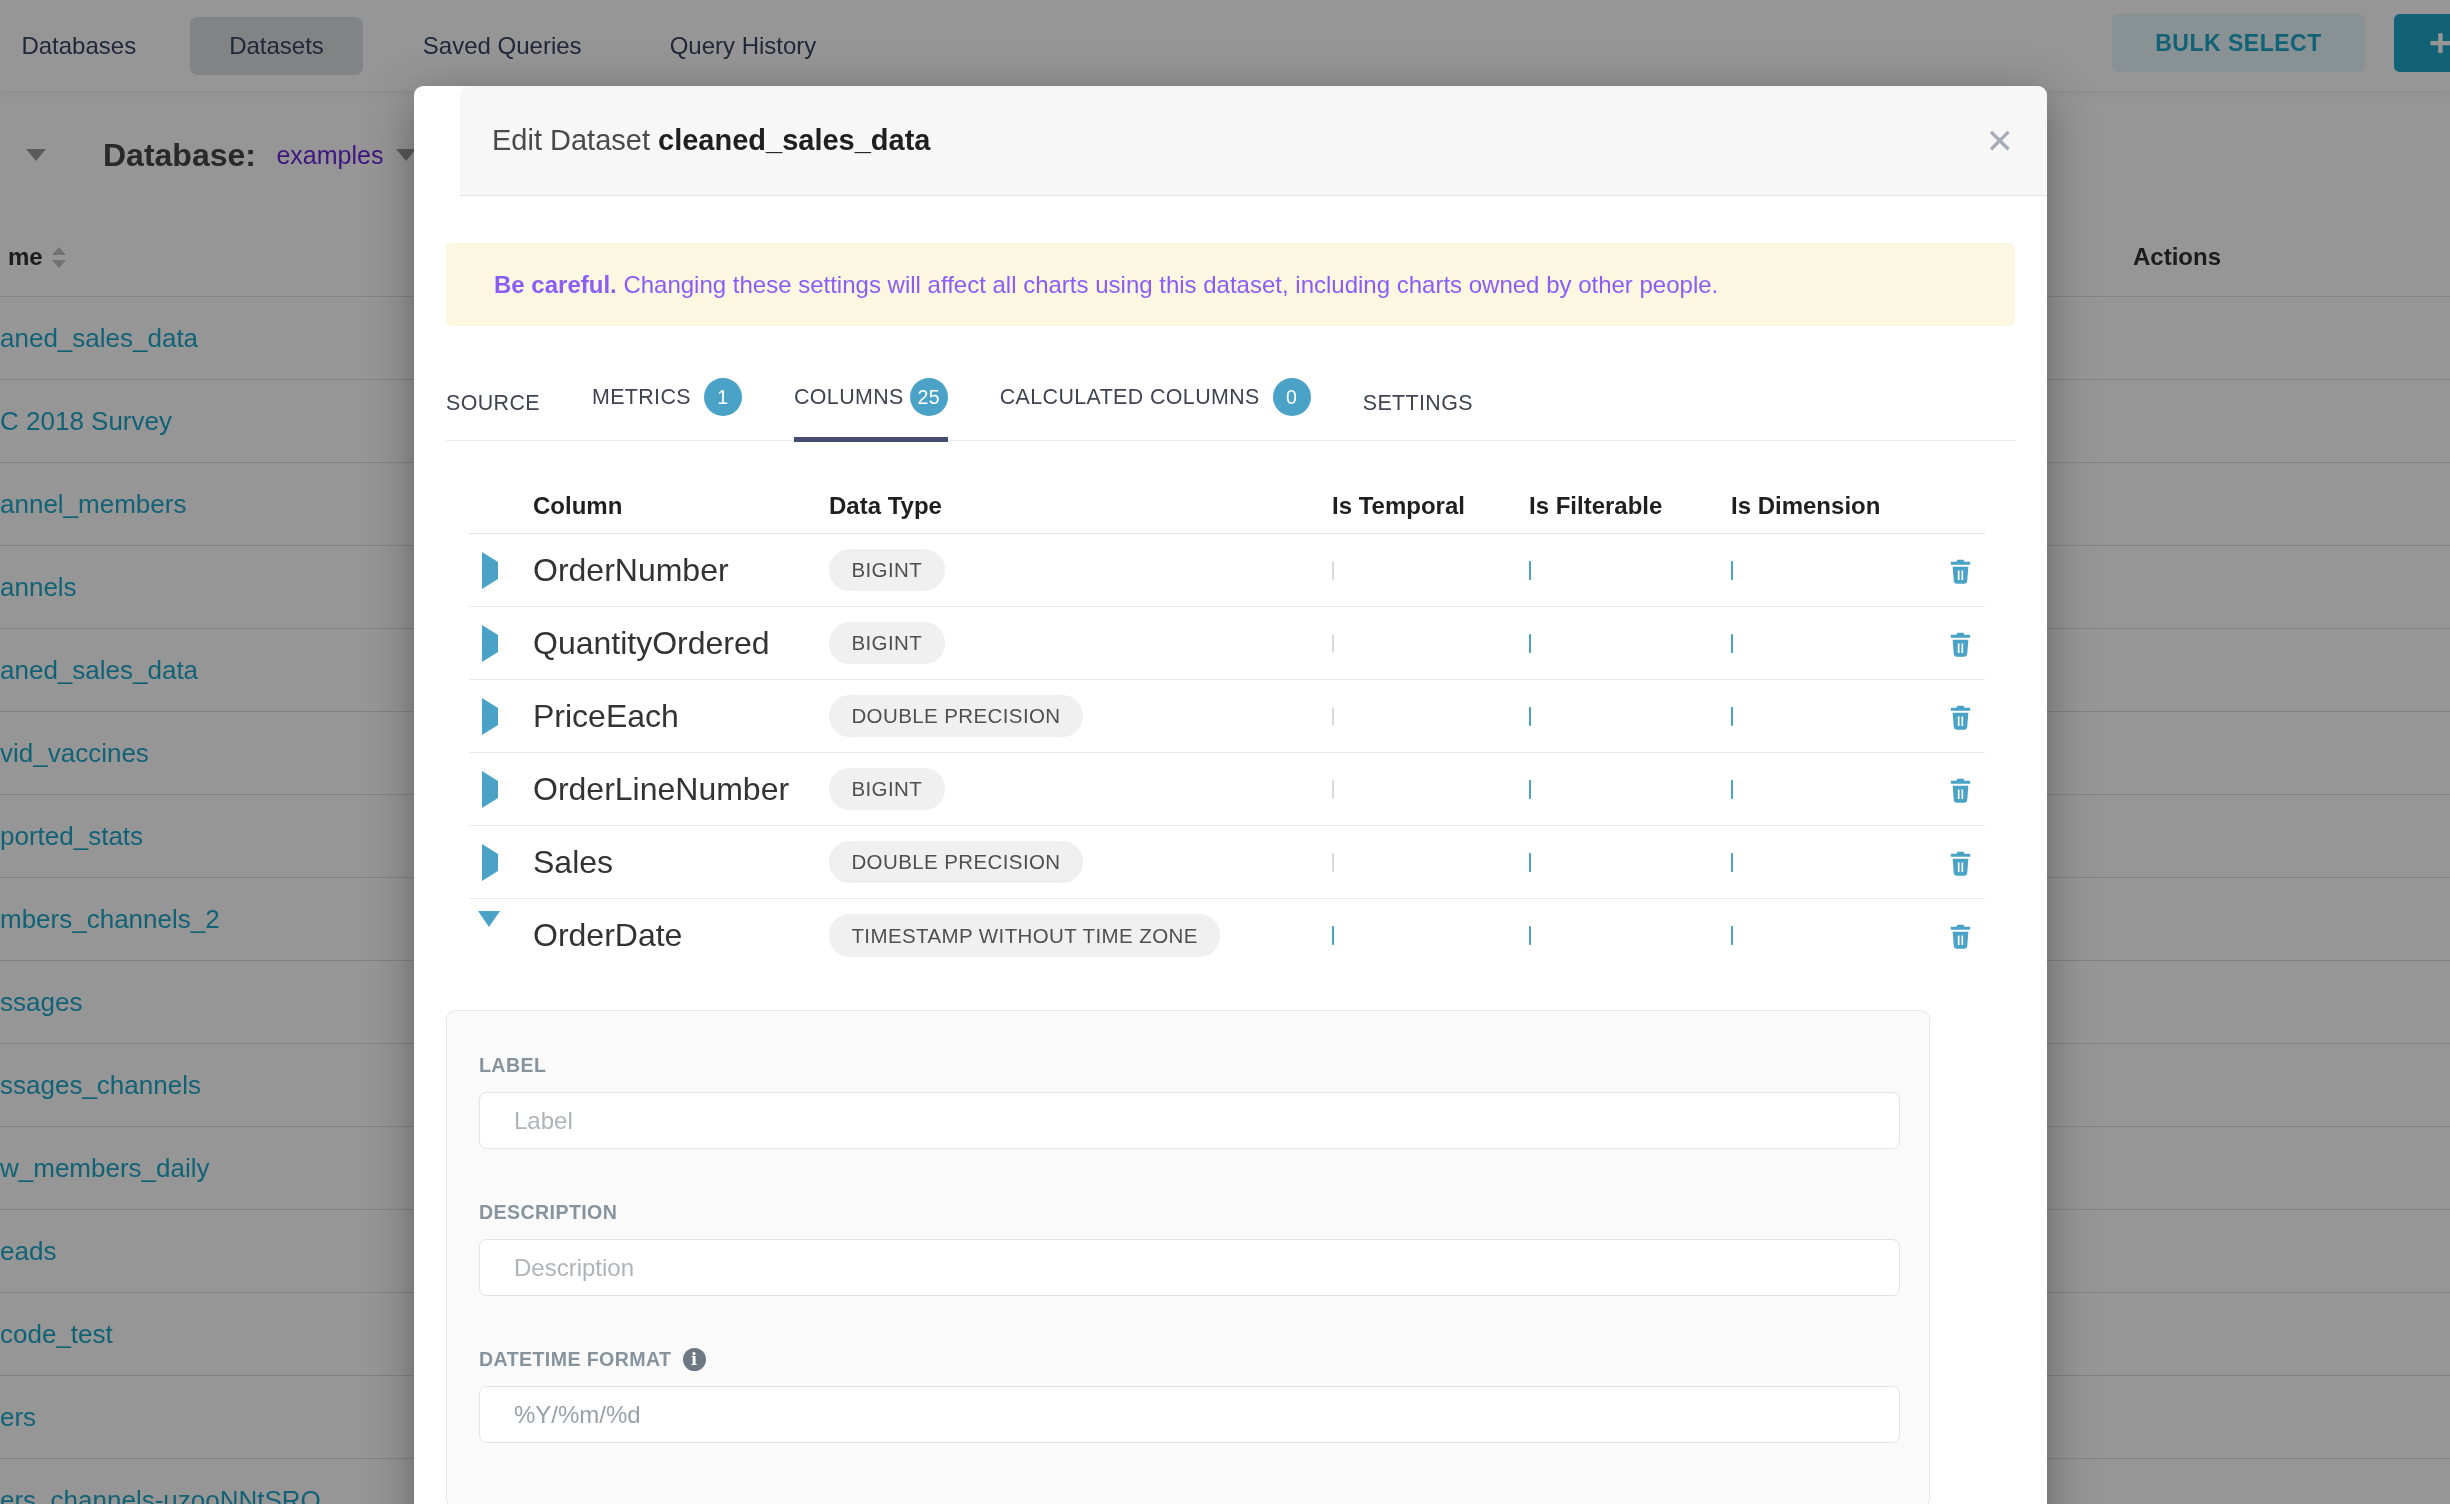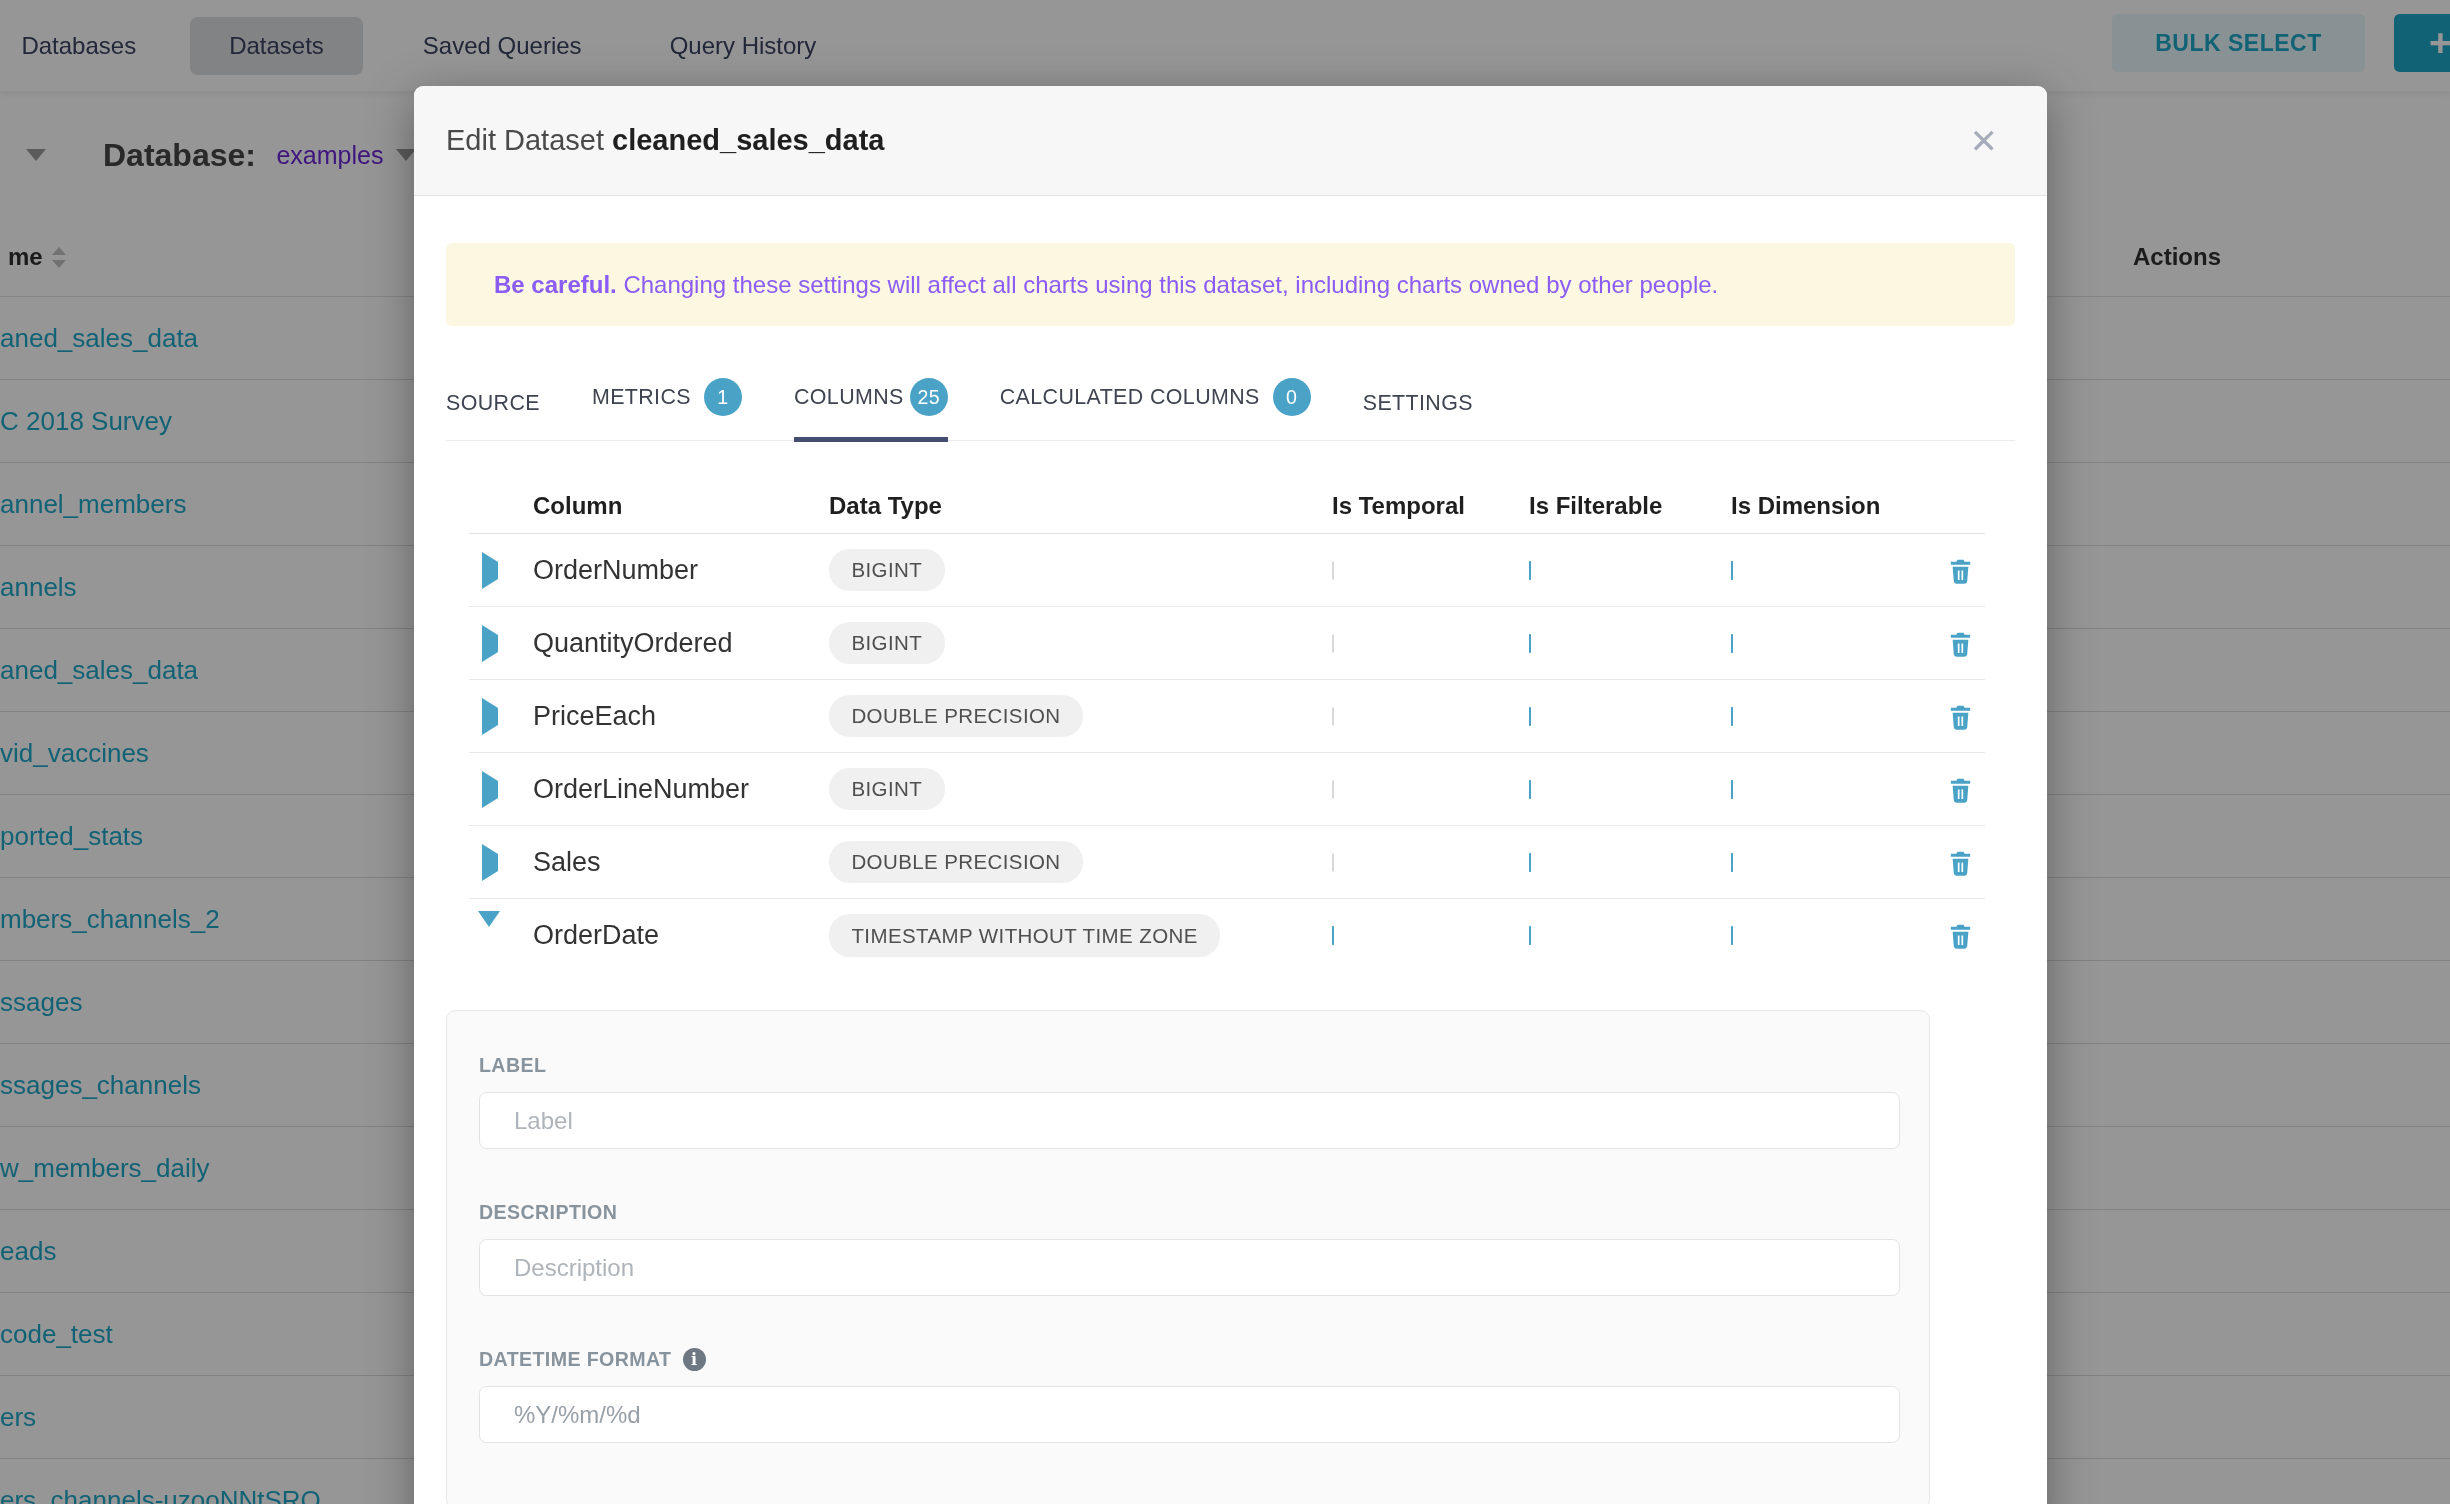--- a/index.html
+++ b/index.html
@@ -39,21 +39,21 @@
   .bg-table .actions-h { position:absolute; left:2133px; top:24px; font-size:24px; font-weight:bold; color:#303030; }
   .bg-row { height:83px; border-bottom:0.9px solid #dedede; display:flex; align-items:center; }
   .bg-row a { font-size:26px; color:#20a7c9; text-decoration:none; white-space:nowrap; cursor:pointer; }
 
   .overlay { position:absolute; inset:0; background:rgba(0,0,0,0.41); z-index:5; }
 
   
   .modal { position:absolute; left:414px; top:86px; width:1633px; height:1454px; background:#ffffff;
            border-radius:9.3px 9.3px 0 0; box-shadow:0 11.2px 47px rgba(0,0,0,0.35); z-index:10; overflow:hidden; }
   .modal-header { height:110px; background:#f7f7f7; border-bottom:0.9px solid #e5e5e5; display:flex; align-items:center;
-                  padding:0 49px 0 32px; border-radius:9.3px 9.3px 0 0; }
+                  padding:0 33px 0 32px; border-radius:9.3px 9.3px 0 0;margin-left:46px; }
   .modal-title { font-size:29px; color:#4a4a4a; }
   .modal-title b { color:#1f1f1f; font-weight:bold; }
   .modal-close { margin-left:auto; font-size:34px; color:#a7acbb; line-height:1; cursor:pointer; background:none; border:none; }
   .modal-body { padding:47px 32px 0 32px; }
 
   .warning { background:#fbf7e1; border-radius:5.6px; padding:26px 48px; font-size:24px; color:#8b5cf6; line-height:1.3; }
   .warning b { font-weight:bold; }
 
   .tabs { display:flex; align-items:flex-end; margin-top:43px; border-bottom:1.9px solid #ececec; }
   .tab { display:flex; align-items:center; gap:13px; font-size:21.4px; color:#3f4450; letter-spacing:0.4px;
@@ -65,21 +65,21 @@
   .cols-table { margin-left:23px; width:1516px; margin-top:37px; }
   .cols-grid { display:grid; grid-template-columns:64px 296px 503px 197px 202px 204px 1fr; align-items:center; }
   .cols-head { height:56px; border-bottom:1.9px solid #e2e2e2; }
   .cols-head > div { font-size:24px; font-weight:bold; color:#1f1f1f; }
   .col-row { height:73px; border-bottom:0.9px solid #e9e9e9; }
   .col-row:last-child { border-bottom:none; }
   .expand-caret { width:0; height:0; margin-left:13px; cursor:pointer; border-top:10.3px solid transparent;
                   border-bottom:10.3px solid transparent; border-left:16px solid #4aa3c6; }
   .expand-caret.expanded { border-left:11.2px solid transparent; border-right:11.2px solid transparent;
                   border-top:16px solid #4aa3c6; border-bottom:none; margin-left:9.3px; }
-  .col-name { font-size:27px; color:#333333; }
+  .col-name { font-size:32px; color:#333333; }
   .type-pill { display:inline-block; background:#f0f0f0; border-radius:20.5px; padding:9.3px 22.4px;
                font-size:20.5px; color:#4f4f4f; letter-spacing:0.4px; white-space:nowrap; }
   .cb { width:34px; height:34px; border-radius:6.5px; border:1.9px solid #d9d9d9; background:#ffffff; position:relative; cursor:pointer; }
   .cb.checked { background:#4aa3c6; border-color:#4aa3c6; }
   .cb.checked::after { content:""; position:absolute; left:9.3px; top:3.7px; width:11.2px; height:18.6px;
                border:solid #ffffff; border-width:0 3.7px 3.7px 0; transform:rotate(42deg); }
   .trash-cell { display:flex; justify-content:center; }
   .trash { cursor:pointer; display:inline-flex; }
 
   .detail-panel { margin-top:38px; width:1484px; background:#fafafa; border:0.9px solid #e8e8e8; border-radius:9.3px;

